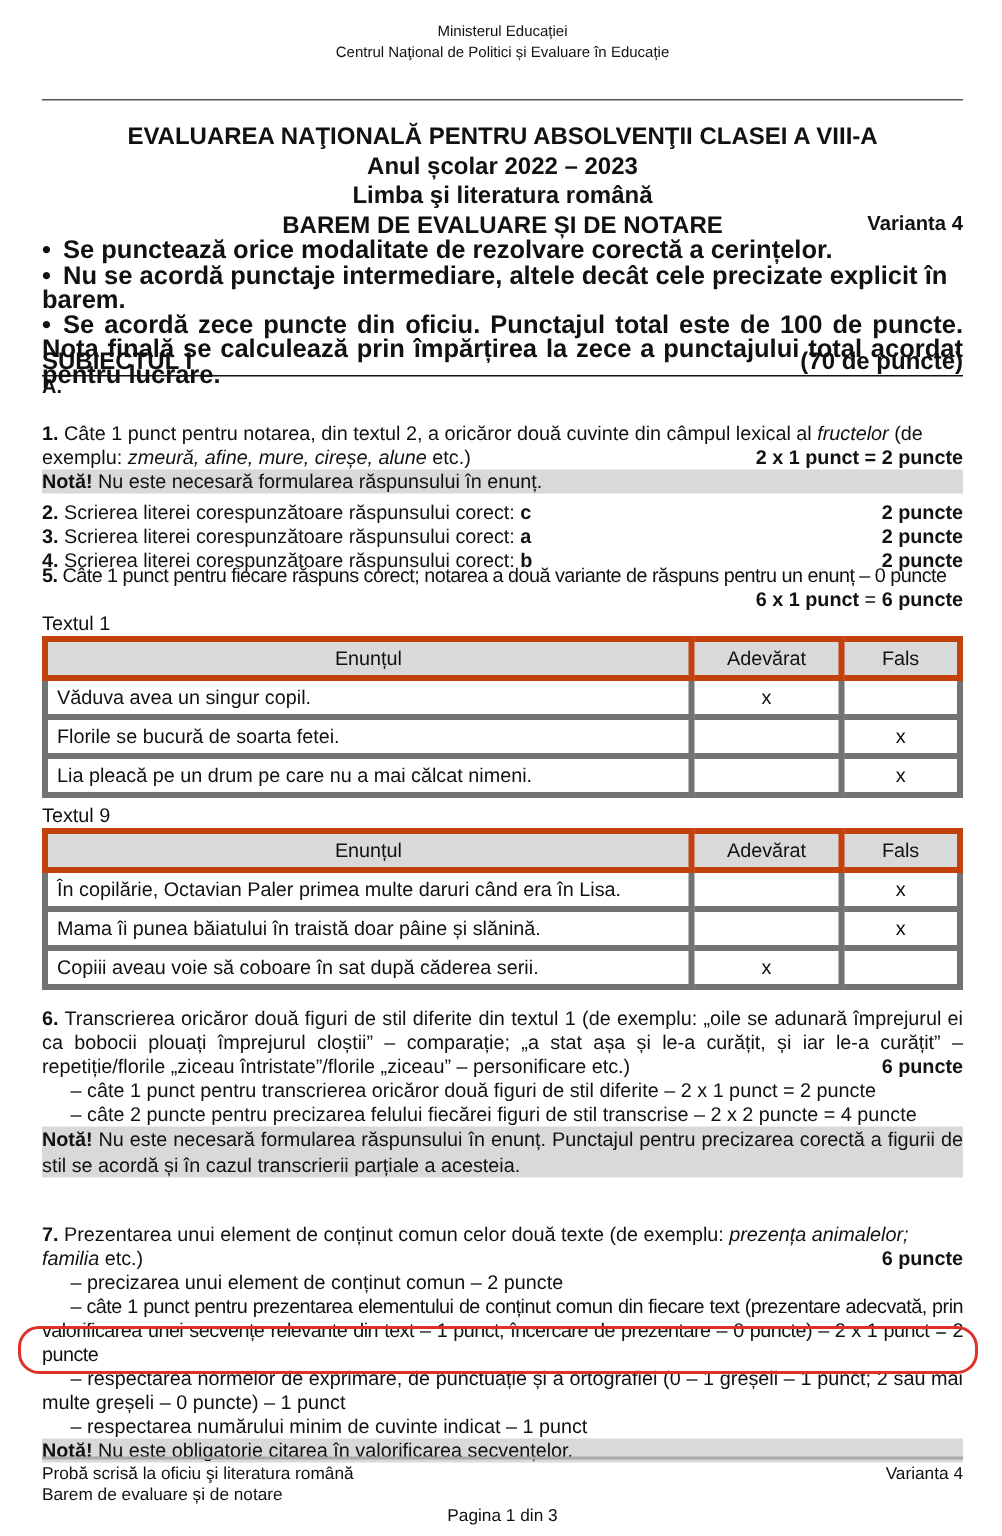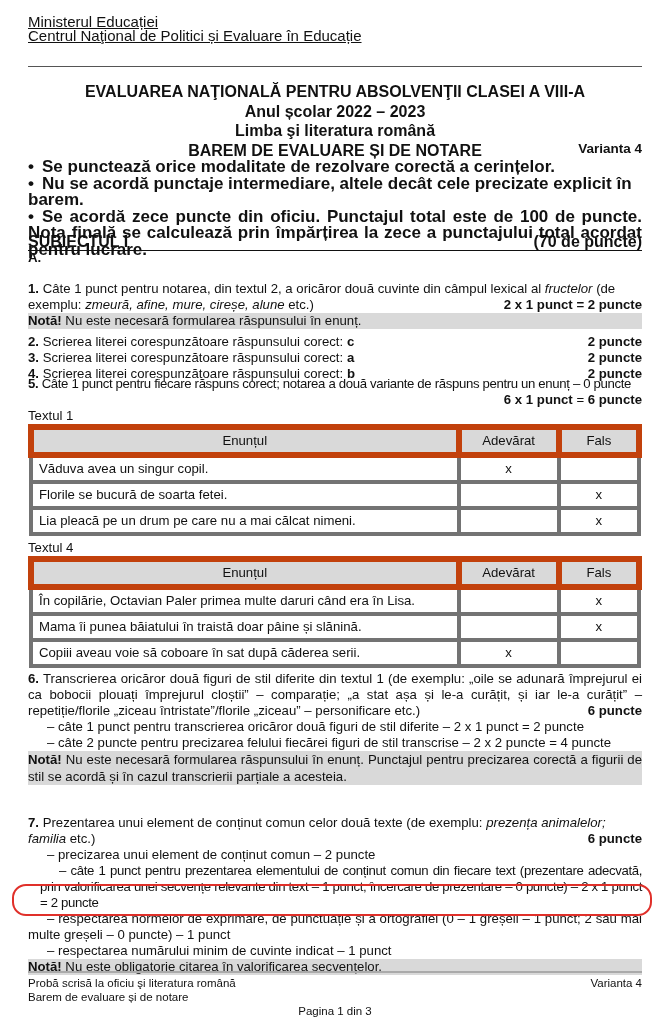--- a/index.html
+++ b/index.html
@@ -4,21 +4,21 @@
 <style>
   html, body { margin: 0; padding: 0; background: #ffffff; }
   body {
     width: 668px; height: 1024px; position: relative; overflow: hidden;
     font-family: "Liberation Sans", sans-serif; color: #111; font-size: 13.2px;
   }
   .page { position: absolute; left: 28px; top: 0; width: 614px; }
   .b { font-weight: bold; }
   .i { font-style: italic; }
 
-  .ministry { position: absolute; top: 15px; left: 0; width: 614px; text-align: left; font-size: 15px; line-height: 14px; text-decoration: underline; }
+  .ministry { position: absolute; top: 15px; left: 0; width: 614px; text-align: center; font-size: 10px; line-height: 14px; }
   .hdr-rule { position: absolute; top: 66px; left: 0; width: 614px; height: 0; border-top: 1px solid #555; }
 
   .titles { position: absolute; top: 82px; left: 0; width: 614px; text-align: center; font-weight: bold; font-size: 16px; line-height: 19.5px; }
   .variant { position: absolute; top: 141px; right: 0; font-weight: bold; font-size: 13.5px; }
 
   .bullets { position: absolute; top: 159px; left: 0; width: 614px; font-weight: bold; font-size: 17px; line-height: 16.5px; }
   .bullets .bl { display: block; }
   .bullets .dot { display: inline-block; width: 14px; }
   .justify { text-align: justify; }
 
@@ -26,21 +26,21 @@
   .subj .r { float: right; font-weight: normal; font-weight: bold; }
   .secA { position: absolute; top: 250px; left: 0; font-weight: bold; font-size: 13.3px; }
 
   .blk { position: absolute; left: 0; width: 614px; font-size: 13.2px; line-height: 16px; }
   .row { display: flex; justify-content: space-between; }
   .note { background: #d9d9d9; }
   .cond { letter-spacing: -0.35px; }
   .ind { padding-left: 19px; }
 
   table.tf { border-collapse: collapse; width: 614px; font-size: 13.2px; }
-  table.tf th { background: #d9d9d9; font-weight: normal; height: 20px; border: 6px solid #c2410c; }
+  table.tf th { background: #d9d9d9; font-weight: normal; height: 20px; border: 4px solid #c2410c; }
   table.tf td { height: 22px; border: 4px solid #737373; padding: 0 6px; }
   table.tf td.c { text-align: center; padding: 0; }
   table.tf .w1 { width: 397px; }
   table.tf .w2 { width: 87px; }
   table.tf .w3 { width: 68px; }
 
   .highlight-ring { position: absolute; left: 12px; top: 884px; width: 640px; height: 32px; border: 2.5px solid #e0302a; border-radius: 14px; box-sizing: border-box; pointer-events: none; }
 
   .foot-rule { position: absolute; top: 971px; left: 0; width: 614px; border-top: 2px solid #aaa; }
   .footer { position: absolute; top: 976px; left: 0; width: 614px; font-size: 11.5px; line-height: 14px; }
@@ -126,21 +126,21 @@
         <td class="c"></td>
         <td class="c">x</td>
       </tr>
       <tr>
         <td>Lia pleacă pe un drum pe care nu a mai călcat nimeni.</td>
         <td class="c"></td>
         <td class="c">x</td>
       </tr>
     </tbody>
       </table>
-    <div style="margin-top:4px;">Textul 4</div>
+    <div style="margin-top:4px;">Textul 9</div>
     <table class="tf">
       <tbody>
           <tr>
         <th class="w1">Enunțul</th>
         <th class="w2">Adevărat</th>
         <th class="w3">Fals</th>
       </tr>
       <tr>
         <td>În copilărie, Octavian Paler primea multe daruri când era în Lisa.</td>
         <td class="c"></td>
@@ -167,21 +167,21 @@
     <div class="note" style="line-height:17px;"><span class="b">Notă!</span><span> Nu este necesară formularea răspunsului în enunț. Punctajul pentru precizarea corectă a figurii de stil se acordă și în cazul transcrierii parțiale a acesteia.</span></div>
   </div>
 
   <div class="blk justify" style="top:815px;">
     <div><span class="b">7.</span> <span>Prezentarea unui element de conținut comun celor două texte (de exemplu: </span><span class="i">prezența animalelor;</span></div>
     <div class="row">
         <span><span class="i">familia</span><span> etc.)</span></span>
         <span class="b">6 puncte</span>
       </div>
     <div class="ind">– precizarea unui element de conținut comun – 2 puncte</div>
-    <div class="ind cond" style="text-indent:0; padding-left:0;margin-left:12px;"><span style="padding-left:19px;">– câte 1 punct pentru prezentarea elementului de conținut comun din fiecare text (prezentare adecvată, prin valorificarea unei secvențe relevante din text – 1 punct; încercare de prezentare – 0 puncte) – 2 x 1 punct = 2 puncte</span></div>
+    <div class="ind cond" style="text-indent:0; padding-left:0;"><span style="padding-left:19px;">– câte 1 punct pentru prezentarea elementului de conținut comun din fiecare text (prezentare adecvată, prin valorificarea unei secvențe relevante din text – 1 punct; încercare de prezentare – 0 puncte) – 2 x 1 punct = 2 puncte</span></div>
     <div style="padding-left:0;"><span style="padding-left:19px;">– respectarea normelor de exprimare, de punctuație și a ortografiei (0 – 1 greșeli – 1 punct; 2 sau mai multe greșeli – 0 puncte) – 1 punct</span></div>
     <div class="ind">– respectarea numărului minim de cuvinte indicat – 1 punct</div>
     <div class="note"><span class="b">Notă!</span><span> Nu este obligatorie citarea în valorificarea secvențelor.</span></div>
   </div>
 
   <div class="foot-rule"></div>
   <div class="footer">
     <div>Probă scrisă la oficiu şi literatura română</div>
     <div>Barem de evaluare și de notare</div>
     <div class="r">Varianta 4</div>

